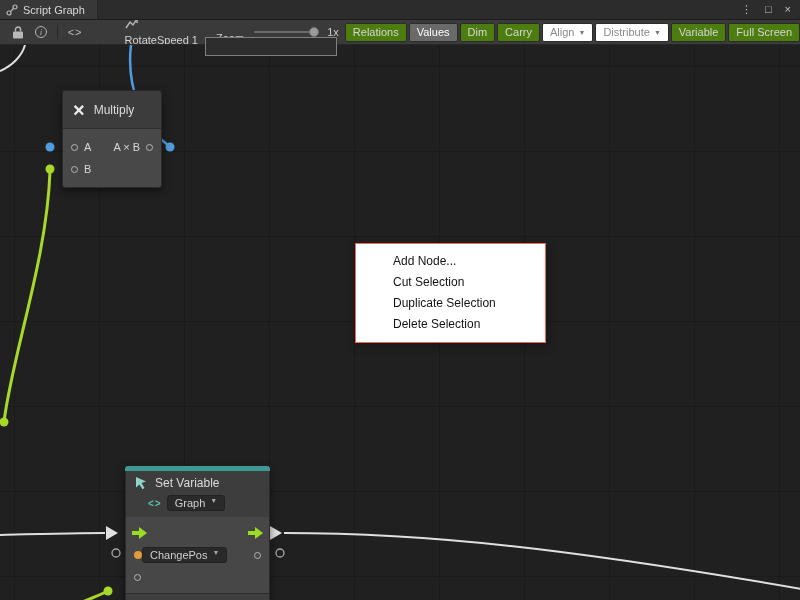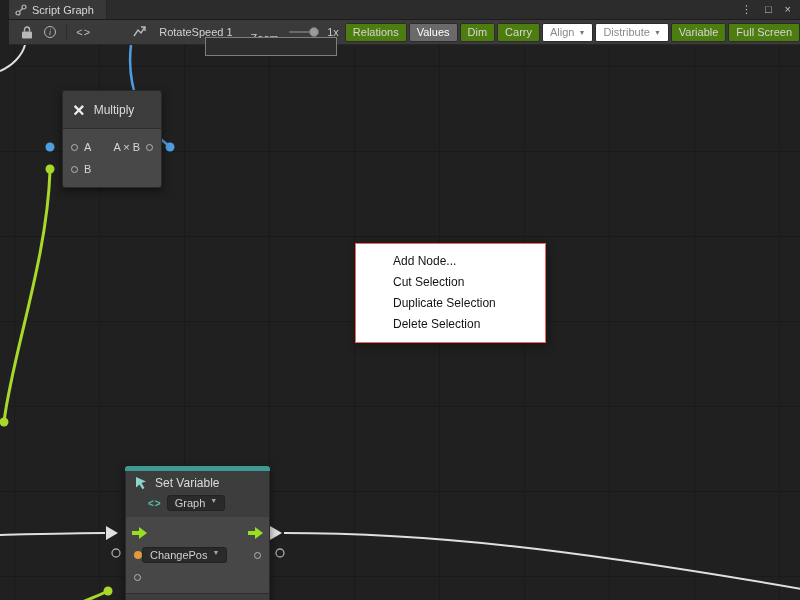--- a/index.html
+++ b/index.html
@@ -1,40 +1,40 @@
 <!DOCTYPE html>
 <html><head>
 <meta charset="utf-8">
 <style>
   * { margin:0; padding:0; box-sizing:border-box; user-select:none; }
   html,body { width:800px; height:600px; overflow:hidden; }
   body { font-family:"Liberation Sans", sans-serif; background:#202020; }
 
-  .window { position:relative; width:800px; height:600px; background:#202020;padding-left:9px; }
+  .window { position:relative; width:800px; height:600px; background:#202020; }
 
   
   .titlebar { height:20px; background:#2c2c2c; border-bottom:1px solid #1c1c1c;
               display:flex; align-items:stretch; }
   .tab { display:flex; align-items:center; gap:5px; padding:0 12px 0 6px;
          background:#383838; color:#d8d8d8; font-size:11px; border-right:1px solid #262626; }
   .win-controls { margin-left:auto; display:flex; align-items:center; gap:13px;
                   padding-right:9px; color:#c4c4c4; font-size:11px; }
   .win-controls span { cursor:default; line-height:1; }
 
   
   .toolbar { position:relative; z-index:5; height:25px; background:#3a3a3a;
              border-bottom:1px solid #272727; display:flex; align-items:center;
              padding-left:7px; font-size:11px; color:#cfcfcf; overflow:hidden; white-space:nowrap; }
   .ticon { margin:0 6px; display:inline-flex; align-items:center; color:#bdbdbd; }
   .tb-divider { width:1px; height:14px; background:#2a2a2a; margin:0 4px; }
   .icon-info { width:12px; height:12px; border:1px solid #b5b5b5; border-radius:50%;
                font-size:9px; line-height:11px; text-align:center; color:#b5b5b5;
                font-style:italic; font-family:"Liberation Serif", serif; }
   .icon-code { font-size:11px; letter-spacing:1px; color:#bdbdbd; }
-  .breadcrumb { display:flex; align-items:flex-start; gap:13px; margin-left:36px; color:#d2d2d2; }
+  .breadcrumb { display:flex; align-items:flex-start; gap:5px; margin-left:36px; color:#d2d2d2;flex-direction:column; }
   .zoom-label { margin-left:18px; color:#c9c9c9;margin-top:12px; }
   .zoom-track { position:relative; width:95px; height:2px; background:#6b6b6b;
                 margin:0 8px 0 10px; border-radius:1px; }
   .zoom-handle { position:absolute; right:0; top:-4px; width:10px; height:10px;
                  border-radius:50%; background:#9b9b9b; border:1px solid #6f6f6f; }
   .zoom-value { color:#c9c9c9; margin-right:4px; }
   .tbtn { margin-left:2px; padding:0 7px; height:19px; line-height:18px;
           background:#4d7c0f; border:1px solid #2b2b2b; border-radius:2px;
           color:#d6d6d6; display:inline-flex; align-items:center; gap:4px; flex:none; }
   .tbtn:first-of-type { margin-left:14px; }

